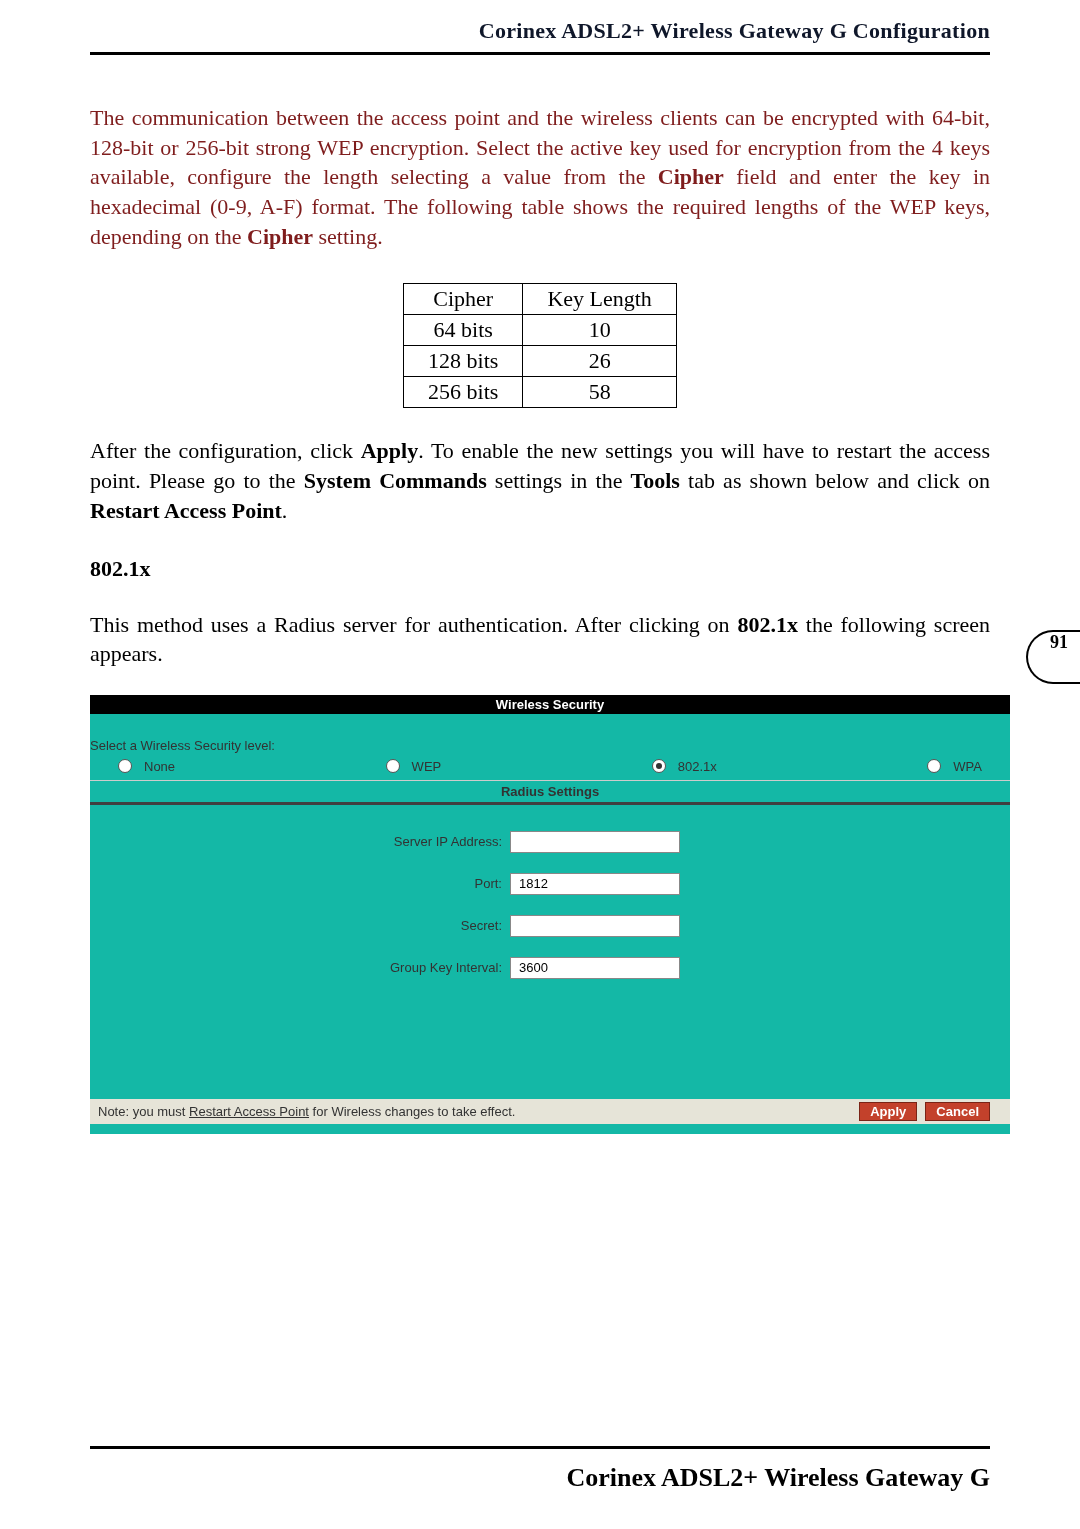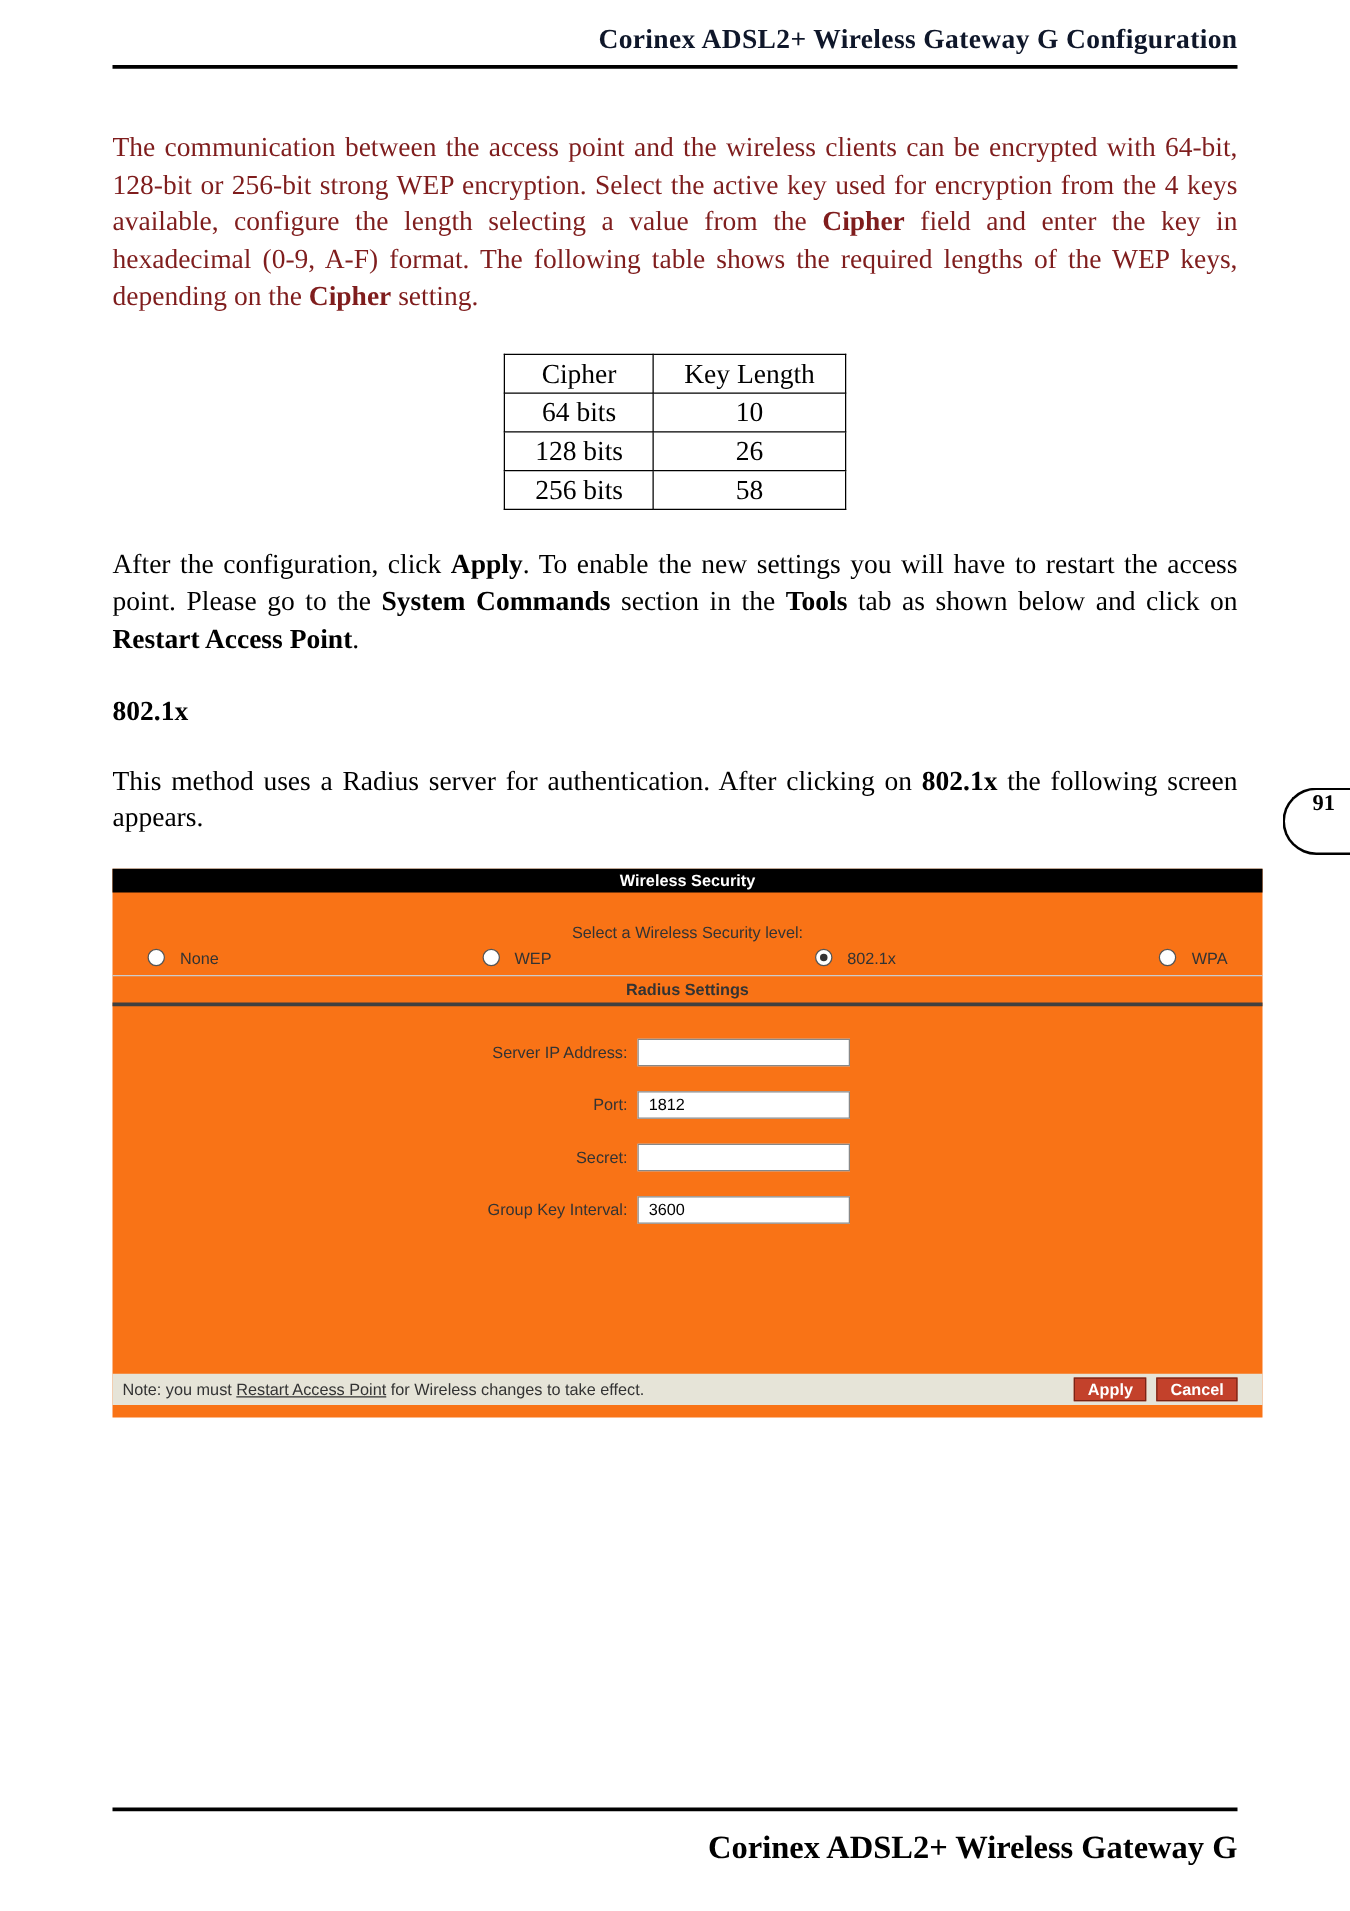--- a/index.html
+++ b/index.html
@@ -68,36 +68,36 @@
     align-items: flex-start;
     justify-content: center;
     font-size: 18px;
     font-weight: bold;
     background: #fff;
     padding-left: 10px;
   }
   .screenshot {
     width: 920px;
     margin: 26px auto 0 auto;
-    background: #f97316;
+    background: #14b8a6;
     font-family: Verdana, Arial, sans-serif;
     font-size: 13px;
     color: #333;
     border: none;
   }
   .ss-titlebar {
     background: #000;
     color: #fff;
     font-weight: bold;
     text-align: center;
     font-size: 13px;
     padding: 2px 0;
   }
   .ss-body { padding: 24px 0 10px 0; }
-  .ss-select-label { text-align: center; font-size: 13px; margin-bottom: 6px; }
+  .ss-select-label { font-size: 13px; margin-bottom: 6px; }
   .ss-radios {
     display: flex;
     justify-content: space-between;
     align-items: center;
     padding: 0 28px 6px 28px;
     border-bottom: 1px solid #ccc;
   }
   .ss-radio-item { display: flex; align-items: center; gap: 12px; }
   .radio-empty, .radio-full {
     width: 14px; height: 14px; border-radius: 50%;
@@ -164,21 +164,21 @@
       <td>26</td>
     </tr>
     <tr>
       <td>256 bits</td>
       <td>58</td>
     </tr>
   </tbody>
     </table>
 
   <p class="para2">
-    <span>After the configuration, click </span><span class="bold">Apply</span><span>. To enable the new settings you will have to restart the access point. Please go to the </span><span class="bold">System Commands</span><span> section in the </span><span class="bold">Tools</span><span> tab as shown below and click on </span><span class="bold">Restart Access Point</span><span>.</span>
+    <span>After the configuration, click </span><span class="bold">Apply</span><span>. To enable the new settings you will have to restart the access point. Please go to the </span><span class="bold">System Commands</span><span> settings in the </span><span class="bold">Tools</span><span> tab as shown below and click on </span><span class="bold">Restart Access Point</span><span>.</span>
   </p>
 
   <div class="section-heading">802.1x</div>
 
   <p class="para2">
     <span>This method uses a Radius server for authentication. After clicking on </span><span class="bold">802.1x</span><span> the following screen appears.</span>
   </p>
 
   <div class="screenshot">
     <div class="ss-titlebar">Wireless Security</div>

